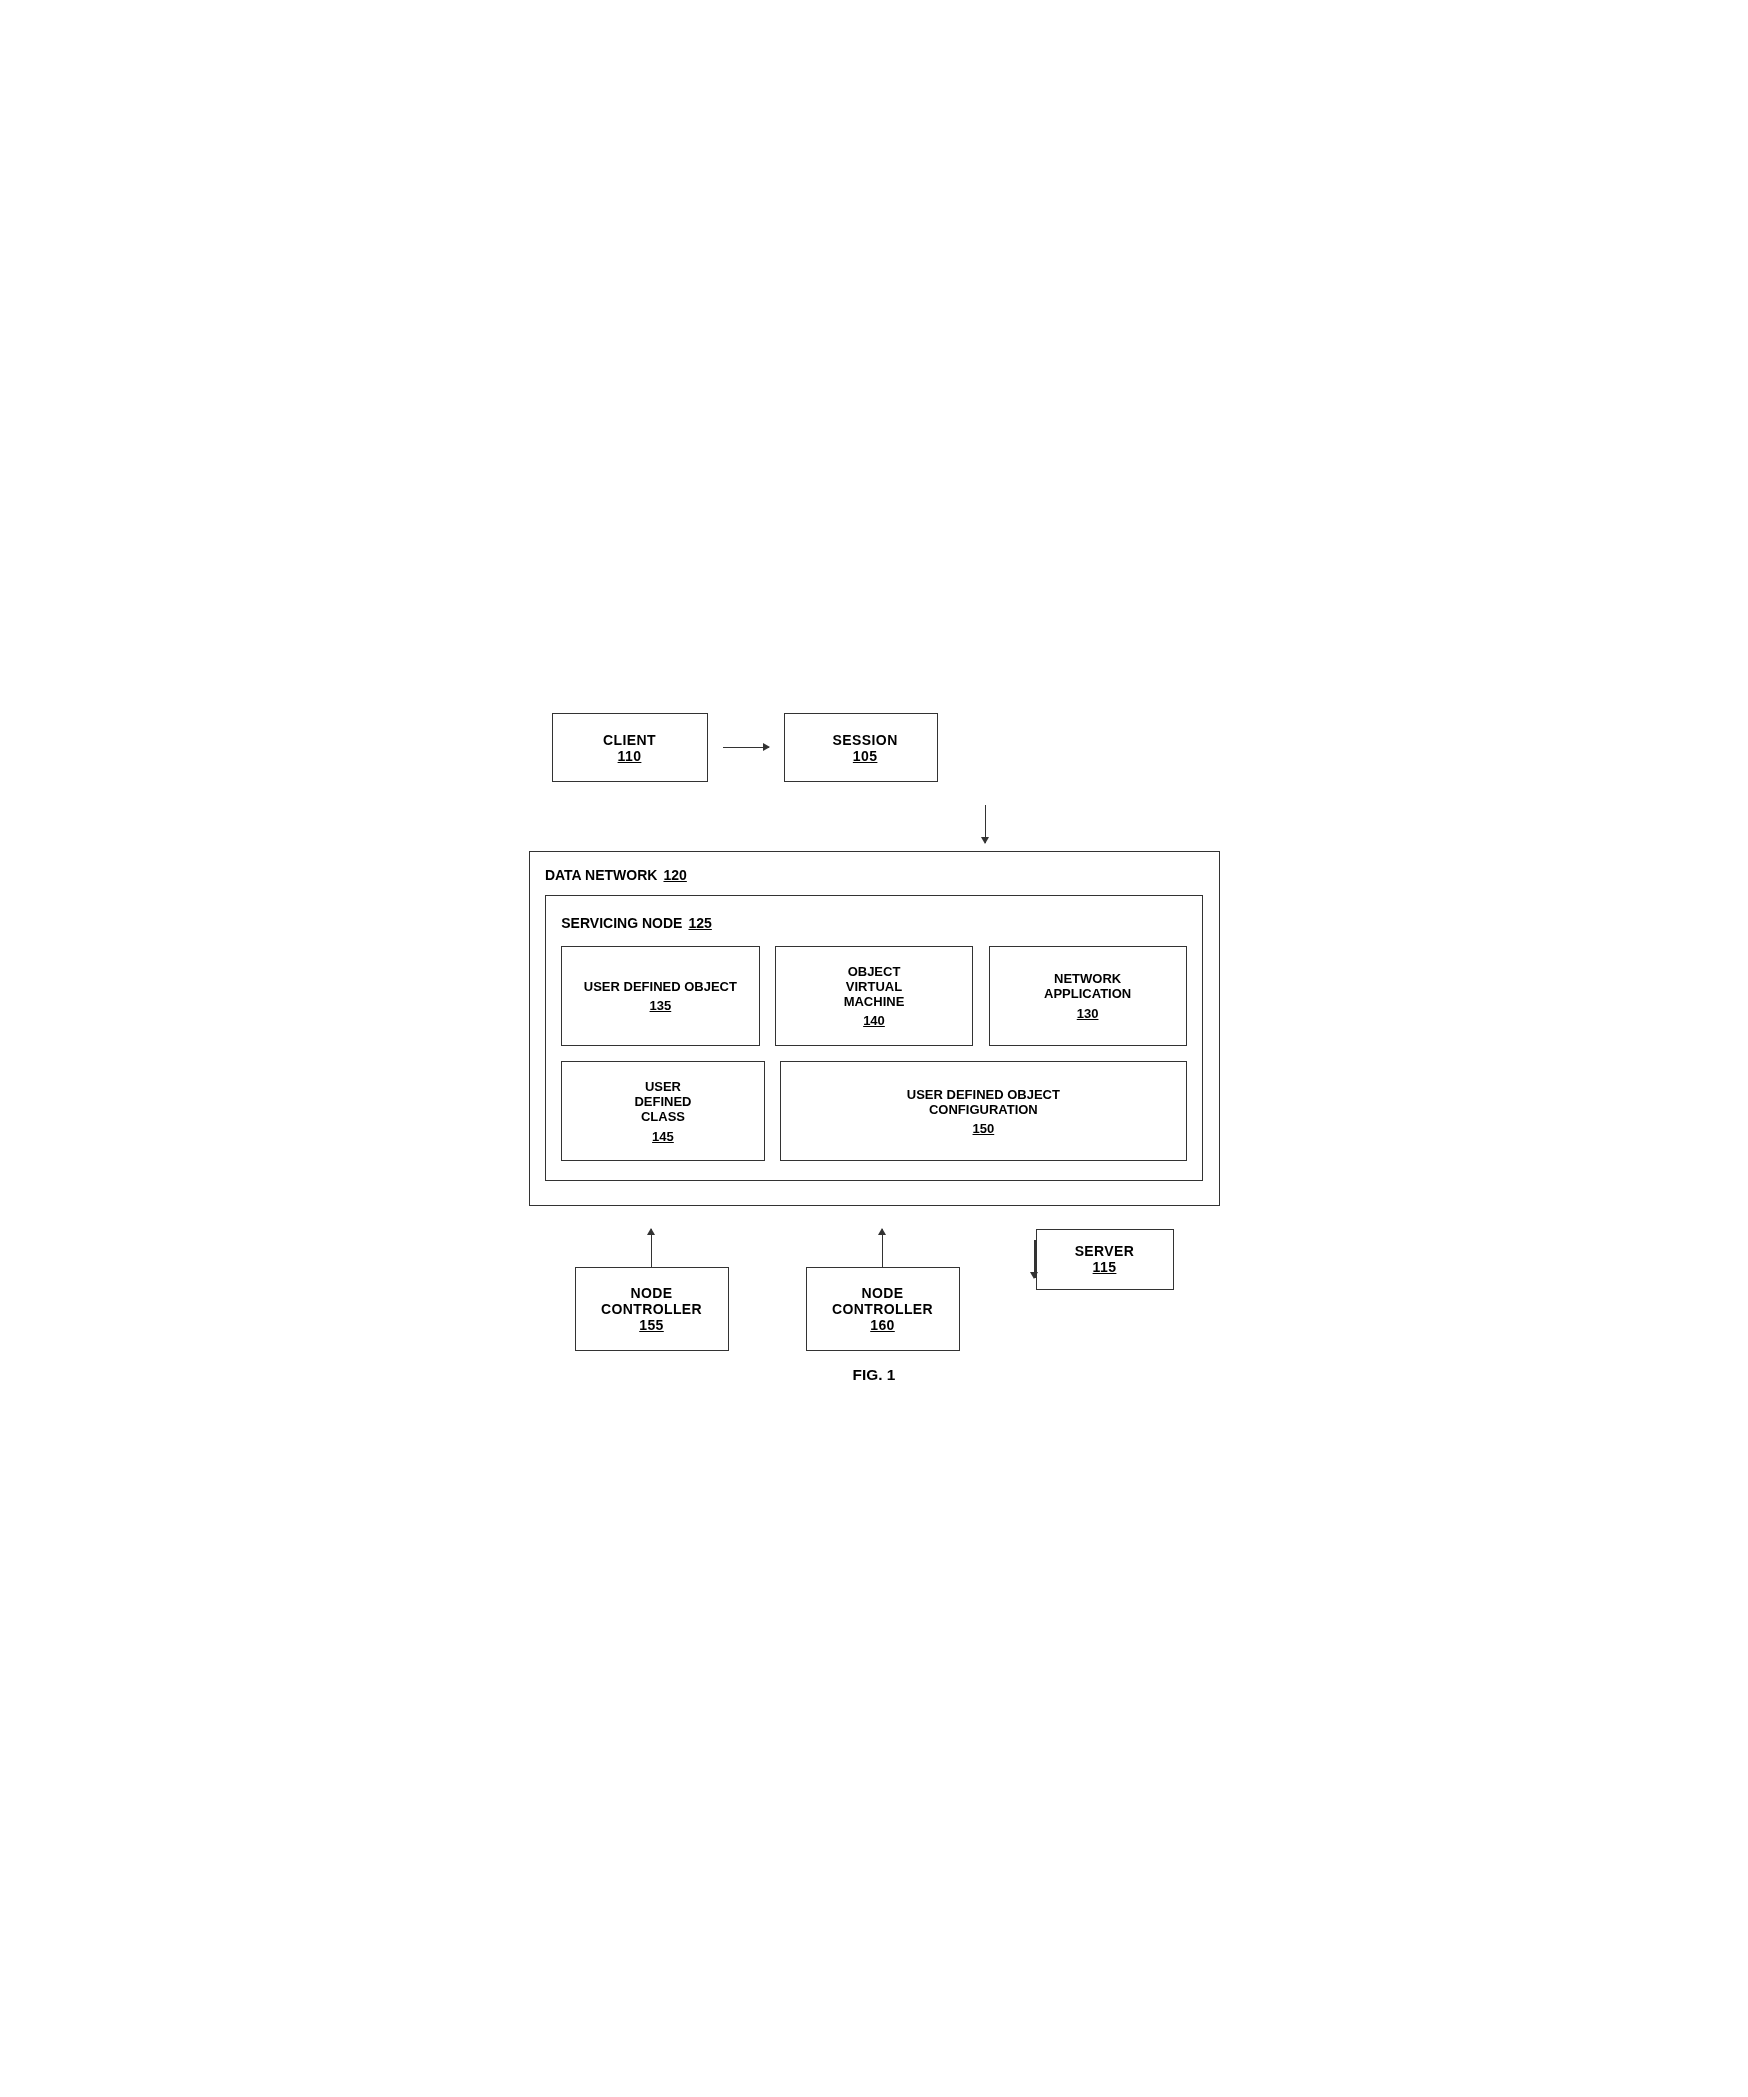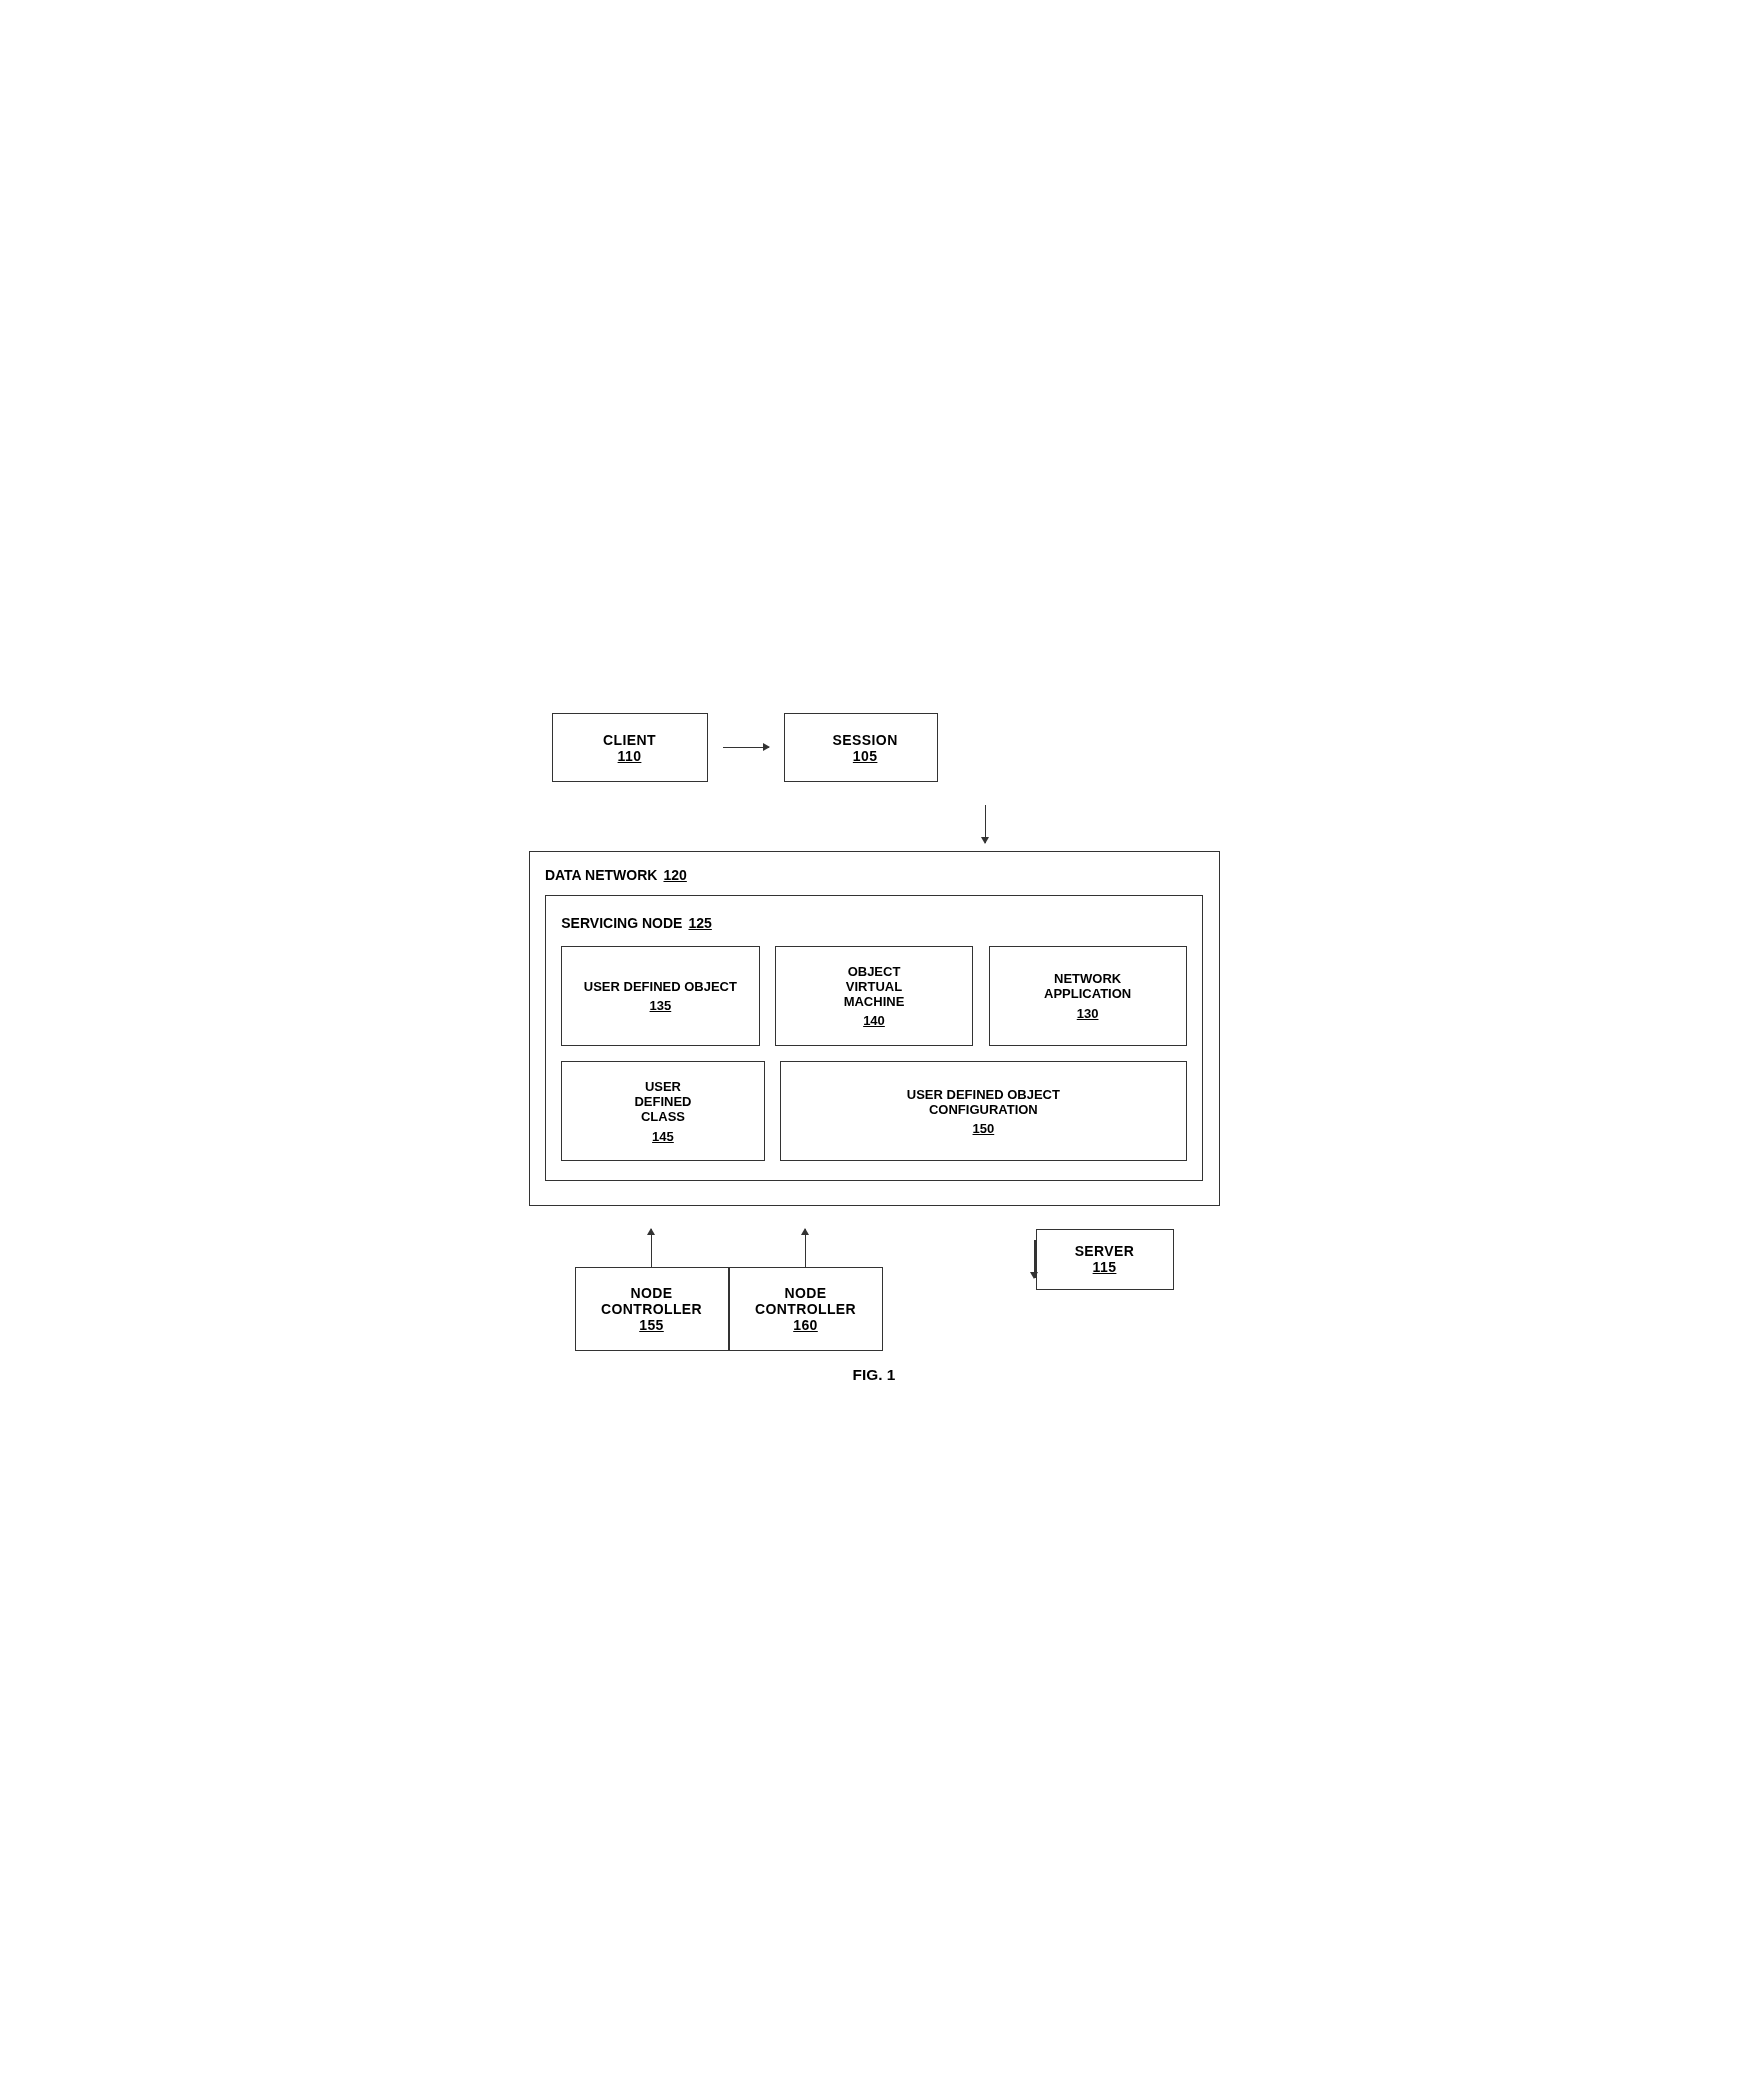--- a/index.html
+++ b/index.html
@@ -260,21 +260,21 @@
         </div>
       </div>
     </div>
 
   </div>
 
   <div style="position:relative;">
 
     <div style="display:flex; justify-content:space-between; align-items:flex-start; padding: 0 46px;">
 
-      <div style="display:flex; align-items:flex-start;">
+      <div style="display:flex; gap: 77px; align-items:flex-start;">
 
         <div style="display:flex; flex-direction:column; align-items:center;">
           <div style="width:1.5px; height:38px; background:#333; position:relative;">
             <div style="position:absolute; top:-0.8px; left:-3.8px; width:0; height:0; border-bottom:7.7px solid #333; border-left:4.6px solid transparent; border-right:4.6px solid transparent;"></div>
           </div>
           <div class="box node-controller-box">
             <span>NODE<br>CONTROLLER</span>
             <span class="ref-num">155</span>
           </div>
         </div>

